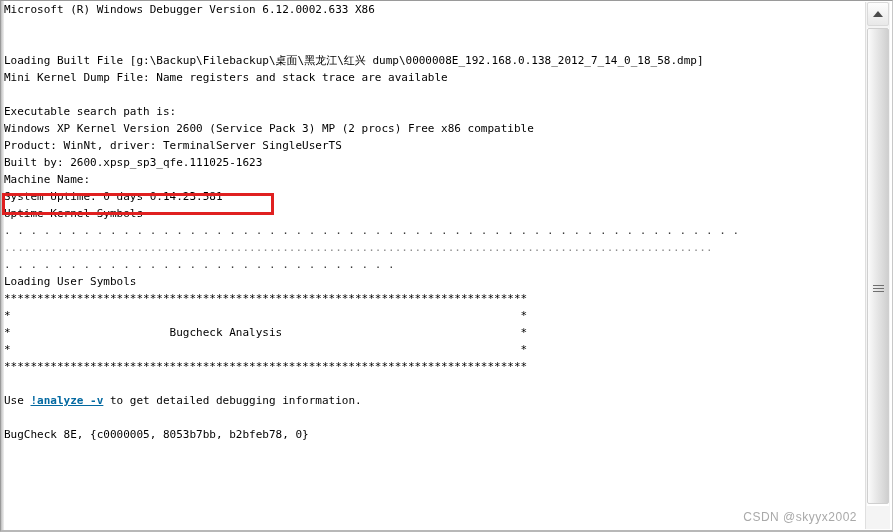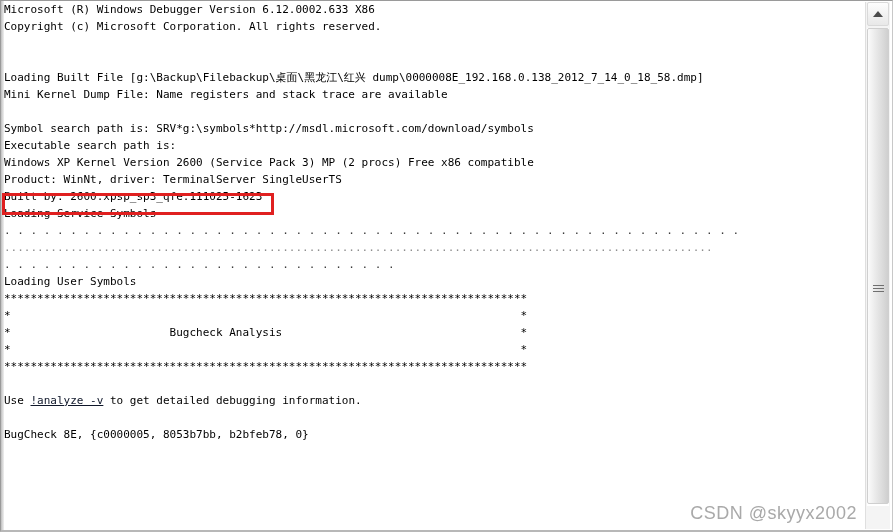--- a/index.html
+++ b/index.html
@@ -56,22 +56,23 @@
   }
   .line.dots {
     color: #3c3c3c;
   }
   .line.dots-faint {
     color: #8e8e8e;
   }
   .blank { color: transparent; }
 
   .cmdlink {
-    color: #0f172a;
+    color: #0369a1;
     text-decoration: underline;
+    font-weight: bold;
   }
 
   
   #uptime-highlight {
     position: absolute;
     left: 2px;
     top: 193px;
     width: 272px;
     height: 22px;
     border: 3px solid #e02020;
@@ -139,48 +140,48 @@
     margin: 2px 0;
     background: #6f6f6f;
   }
 
   
   #watermark {
     position: absolute;
     right: 36px;
     bottom: 8px;
     font-family: "Liberation Sans", sans-serif;
-    font-size: 18px;
+    font-size: 12px;
     color: #a9a9a9;
     letter-spacing: 0.5px;
     white-space: nowrap;
   }
 </style>
 </head>
 <body>
 
 <div id="app">
 
   <div id="window-frame"></div>
 
   <div id="console">
 
   <div class="line">Microsoft (R) Windows Debugger Version 6.12.0002.633 X86</div>
-      <div class="line">Copyright (c) Microsoft Corporation. All rights reserved.</div>
       <div class="line blank">&nbsp;</div>
       <div class="line blank">&nbsp;</div>
       <div class="line">Loading Built File [g:\Backup\Filebackup\桌面\黑龙江\红兴 dump\0000008E_192.168.0.138_2012_7_14_0_18_58.dmp]</div>
       <div class="line">Mini Kernel Dump File: Name registers and stack trace are available</div>
       <div class="line blank">&nbsp;</div>
-      <div class="line">Symbol search path is: SRV*g:\symbols*http://msdl.microsoft.com/download/symbols</div>
       <div class="line">Executable search path is:</div>
       <div class="line">Windows XP Kernel Version 2600 (Service Pack 3) MP (2 procs) Free x86 compatible</div>
       <div class="line">Product: WinNt, driver: TerminalServer SingleUserTS</div>
       <div class="line">Built by: 2600.xpsp_sp3_qfe.111025-1623</div>
-      <div class="line">Loading Service Symbols</div>
+      <div class="line">Machine Name:</div>
+      <div class="line">System Uptime: 0 days 0:14:23.581</div>
+      <div class="line">Uptime Kernel Symbols</div>
       <div class="line dots">. . . . . . . . . . . . . . . . . . . . . . . . . . . . . . . . . . . . . . . . . . . . . . . . . . . . . . . .</div>
       <div class="line dots-faint">...........................................................................................................</div>
       <div class="line dots">. . . . . . . . . . . . . . . . . . . . . . . . . . . . . .</div>
       <div class="line">Loading User Symbols</div>
       <div class="line">*******************************************************************************</div>
       <div class="line">*                                                                             *</div>
       <div class="line">*                        Bugcheck Analysis                                    *</div>
       <div class="line">*                                                                             *</div>
       <div class="line">*******************************************************************************</div>
       <div class="line blank">&nbsp;</div>

